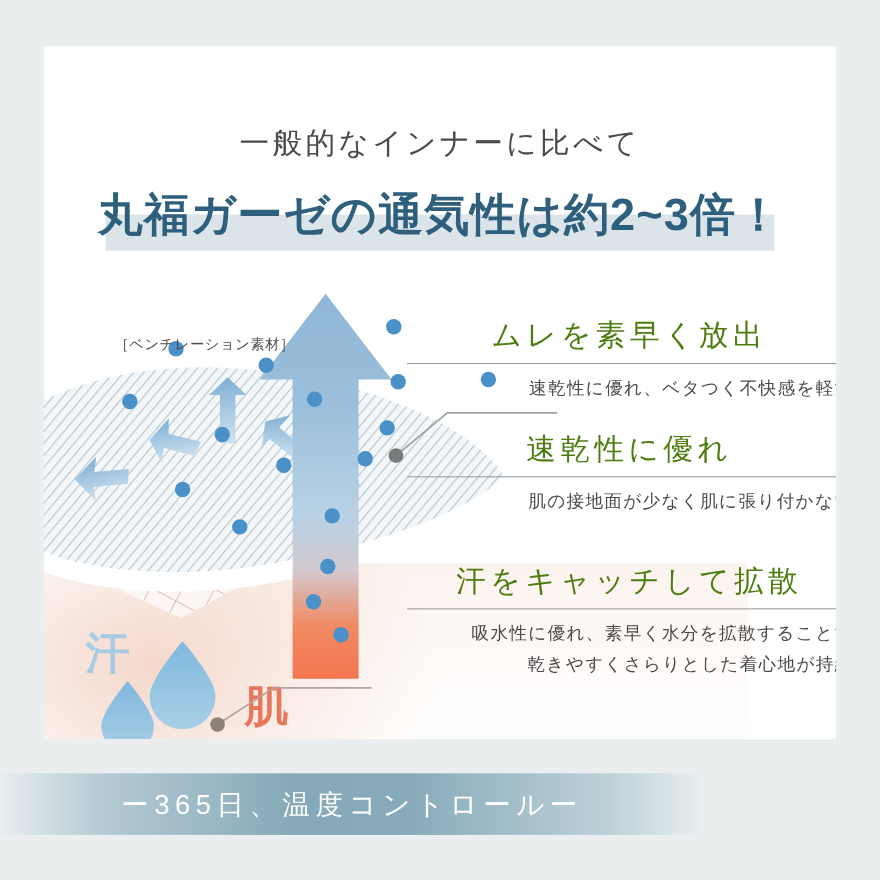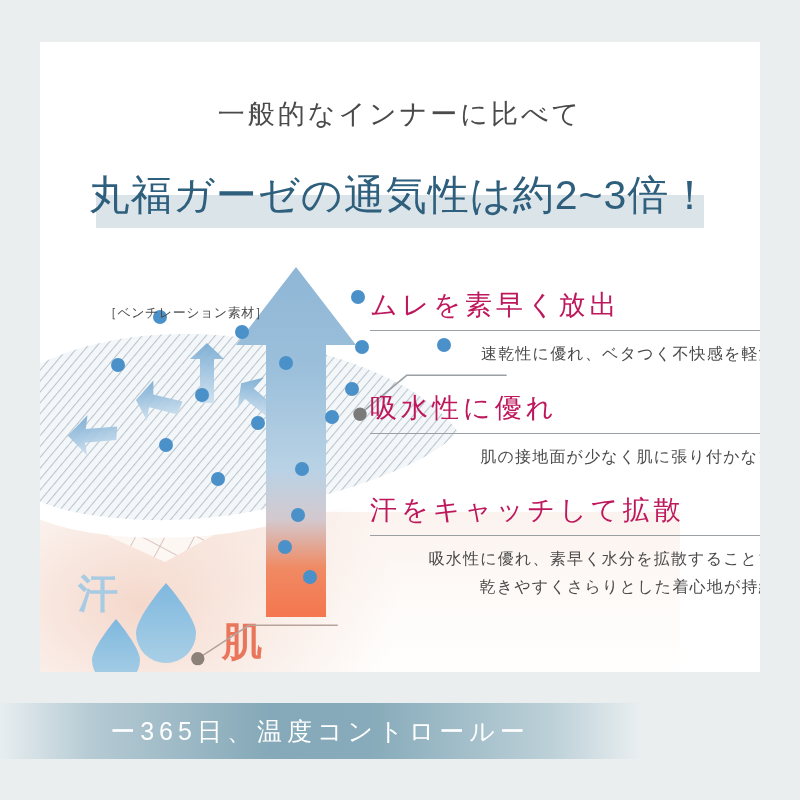--- a/index.html
+++ b/index.html
@@ -53,21 +53,21 @@
                 rgba(243,214,200,0.30) 0%,
                 rgba(250,235,227,0.16) 55%,
                 rgba(255,255,255,0) 100%);
     pointer-events: none;
   }
 
   
   .subtitle {
     position: absolute;
     left: 0;
-    top: 54px;
+    top: 70px;
     width: 720px;
     text-align: center;
     font-size: 27px;
     letter-spacing: 3px;
     color: #4a4a4a;
     font-weight: 400;
     white-space: nowrap;
   }
   .headline-wrap {
     position: absolute;
@@ -81,21 +81,21 @@
     left: 56px;
     top: 27px;
     width: 608px;
     height: 33px;
     background: #dbe4e8;
   }
   .headline {
     position: relative;
     display: inline-block;
     font-size: 41px;
-    font-weight: normal;
+    font-weight: bold;
     letter-spacing: 1px;
     color: #2e5f7d;
     white-space: nowrap;
   }
 
   
   .illus {
     position: absolute;
     left: 0;
     top: 175px;
@@ -137,23 +137,23 @@
 
   
   .features {
     position: absolute;
     left: 330px;
     top: 245px;
     width: 410px;
   }
   .feature { position: relative; }
   .feature-title {
-    text-align: left;
+    text-align: center;
     font-size: 27px;
-    color: #be185d;
+    color: #4d7c0f;
     letter-spacing: 4px;
     white-space: nowrap;
     padding-right: 6px;
   }
   .feature-rule {
     height: 1px;
     background: #9aa0a4;
     margin-top: 7px;
   }
   .feature-desc {
@@ -161,21 +161,21 @@
     font-size: 16px;
     color: #4a4a4a;
     letter-spacing: 1.2px;
     line-height: 1.72;
     margin-top: 9px;
     white-space: nowrap;
     padding-right: 4px;
   }
   .f1 { margin-top: 0; }
   .f2 { margin-top: 22px; }
-  .f3 { margin-top: 22px; }
+  .f3 { margin-top: 40px; }
 
   
   .leaders {
     position: absolute;
     left: 0; top: 0;
     width: 800px; height: 800px;
     pointer-events: none;
   }
 
   
@@ -346,21 +346,21 @@
 
     <div class="features">
 
       <div class="feature f1">
         <div class="feature-title">ムレを素早く放出</div>
         <div class="feature-rule"></div>
         <div class="feature-desc">速乾性に優れ、ベタつく不快感を軽減</div>
       </div>
 
       <div class="feature f2">
-        <div class="feature-title">吸水性に優れ</div>
+        <div class="feature-title">速乾性に優れ</div>
         <div class="feature-rule"></div>
         <div class="feature-desc">肌の接地面が少なく肌に張り付かない</div>
       </div>
 
       <div class="feature f3">
         <div class="feature-title">汗をキャッチして拡散</div>
         <div class="feature-rule"></div>
         <div class="feature-desc">
           <div>吸水性に優れ、素早く水分を拡散することで</div>
           <div>乾きやすくさらりとした着心地が持続</div>

